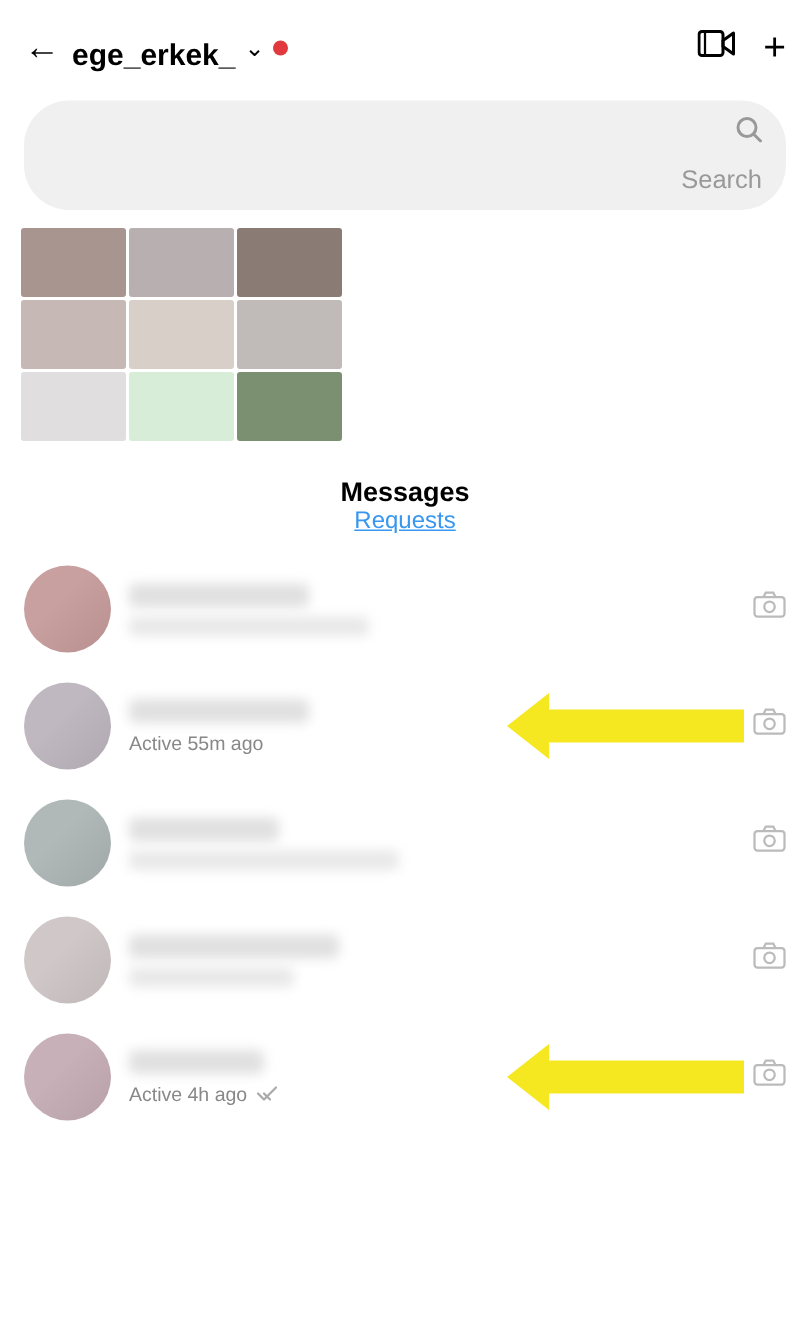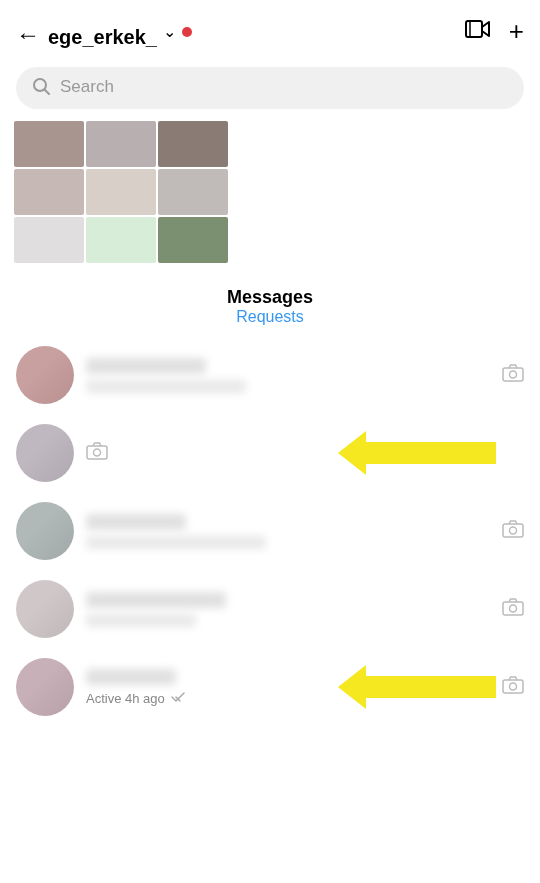--- a/index.html
+++ b/index.html
@@ -62,23 +62,24 @@
       background: none;
       border: none;
     }
 
     
     .search-bar {
       margin: 8px 16px 12px 16px;
       background: #f0f0f0;
       border-radius: 30px;
       display: flex;
-      align-items: flex-start;
+      align-items: flex-end;
       padding: 10px 16px;
       gap: 10px;
+      flex-direction: column;
     }
     .search-placeholder {
       font-size: 17px;
       color: #999;
     }
 
     
     .story-grid {
       margin: 0 14px 18px 14px;
       display: grid;
@@ -113,20 +114,21 @@
     }
     .messages-label {
       font-size: 18px;
       font-weight: 700;
       color: #000;
     }
     .requests-label {
       font-size: 16px;
       color: #3897f0;
       cursor: pointer;
+      text-decoration: underline;
     }
 
     
     .message-list {
       display: flex;
       flex-direction: column;
     }
 
     .message-item {
       display: flex;
@@ -279,20 +281,24 @@
       <svg width="22" height="18" viewBox="0 0 22 18" fill="none">
         <rect x="1" y="4" width="20" height="13" rx="2" stroke="#bbb" stroke-width="1.5"></rect>
         <circle cx="11" cy="10.5" r="3.5" stroke="#bbb" stroke-width="1.5"></circle>
         <path d="M7 4l1.5-3h5L15 4" stroke="#bbb" stroke-width="1.5"></path>
       </svg>
     </span>
   </div>
 
   <div class="message-item msg-row-with-arrow">
     <div class="avatar-block avatar-color-2"></div>
+    <div class="message-content">
+      <div class="msg-name-bar blurred-bar"></div>
+      <div class="msg-status">Active 55m ago</div>
+    </div>
     <span class="camera-icon">
       <svg width="22" height="18" viewBox="0 0 22 18" fill="none">
         <rect x="1" y="4" width="20" height="13" rx="2" stroke="#bbb" stroke-width="1.5"></rect>
         <circle cx="11" cy="10.5" r="3.5" stroke="#bbb" stroke-width="1.5"></circle>
         <path d="M7 4l1.5-3h5L15 4" stroke="#bbb" stroke-width="1.5"></path>
       </svg>
     </span>
 
     <div class="arrow-overlay">
       <div class="arr-head"></div>
@@ -327,21 +333,21 @@
         <circle cx="11" cy="10.5" r="3.5" stroke="#bbb" stroke-width="1.5"></circle>
         <path d="M7 4l1.5-3h5L15 4" stroke="#bbb" stroke-width="1.5"></path>
       </svg>
     </span>
   </div>
 
   <div class="message-item msg-row-with-arrow">
     <div class="avatar-block avatar-color-5"></div>
     <div class="message-content">
       <div class="msg-name-bar blurred-bar" style="width:90px;"></div>
-      <div class="msg-status" style="display:flex;align-items:flex-start;gap:4px;">
+      <div class="msg-status" style="display:flex;align-items:center;gap:4px;">
         Active 4h ago
         <svg width="14" height="12" viewBox="0 0 14 12" fill="none" style="margin-left:2px;">
           <path d="M1 6l4 4L13 2" stroke="#aaa" stroke-width="1.5" stroke-linecap="round" stroke-linejoin="round"></path>
           <path d="M5 6l4 4" stroke="#aaa" stroke-width="1.5" stroke-linecap="round" stroke-linejoin="round"></path>
         </svg>
       </div>
     </div>
     <span class="camera-icon">
       <svg width="22" height="18" viewBox="0 0 22 18" fill="none">
         <rect x="1" y="4" width="20" height="13" rx="2" stroke="#bbb" stroke-width="1.5"></rect>

